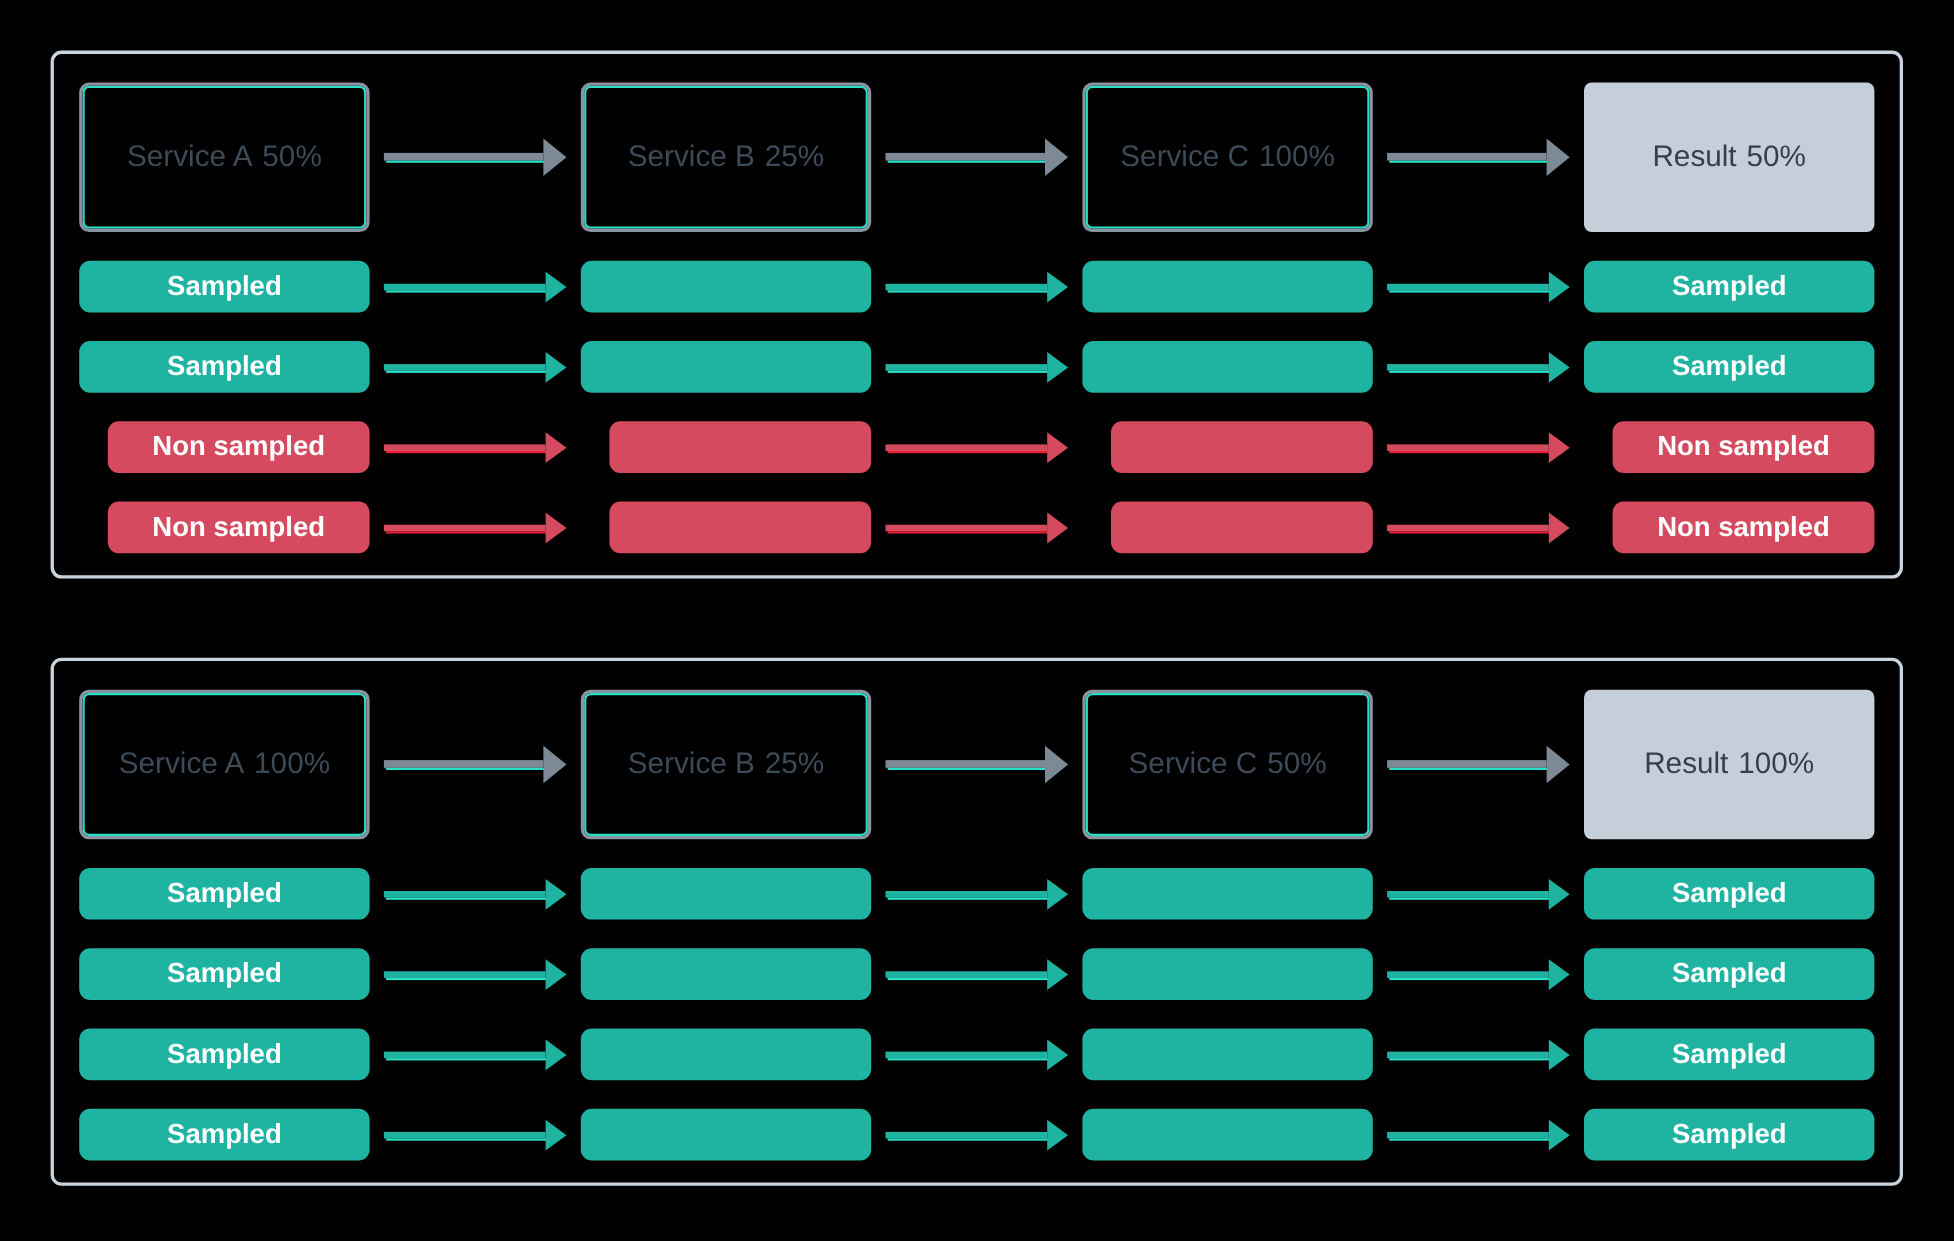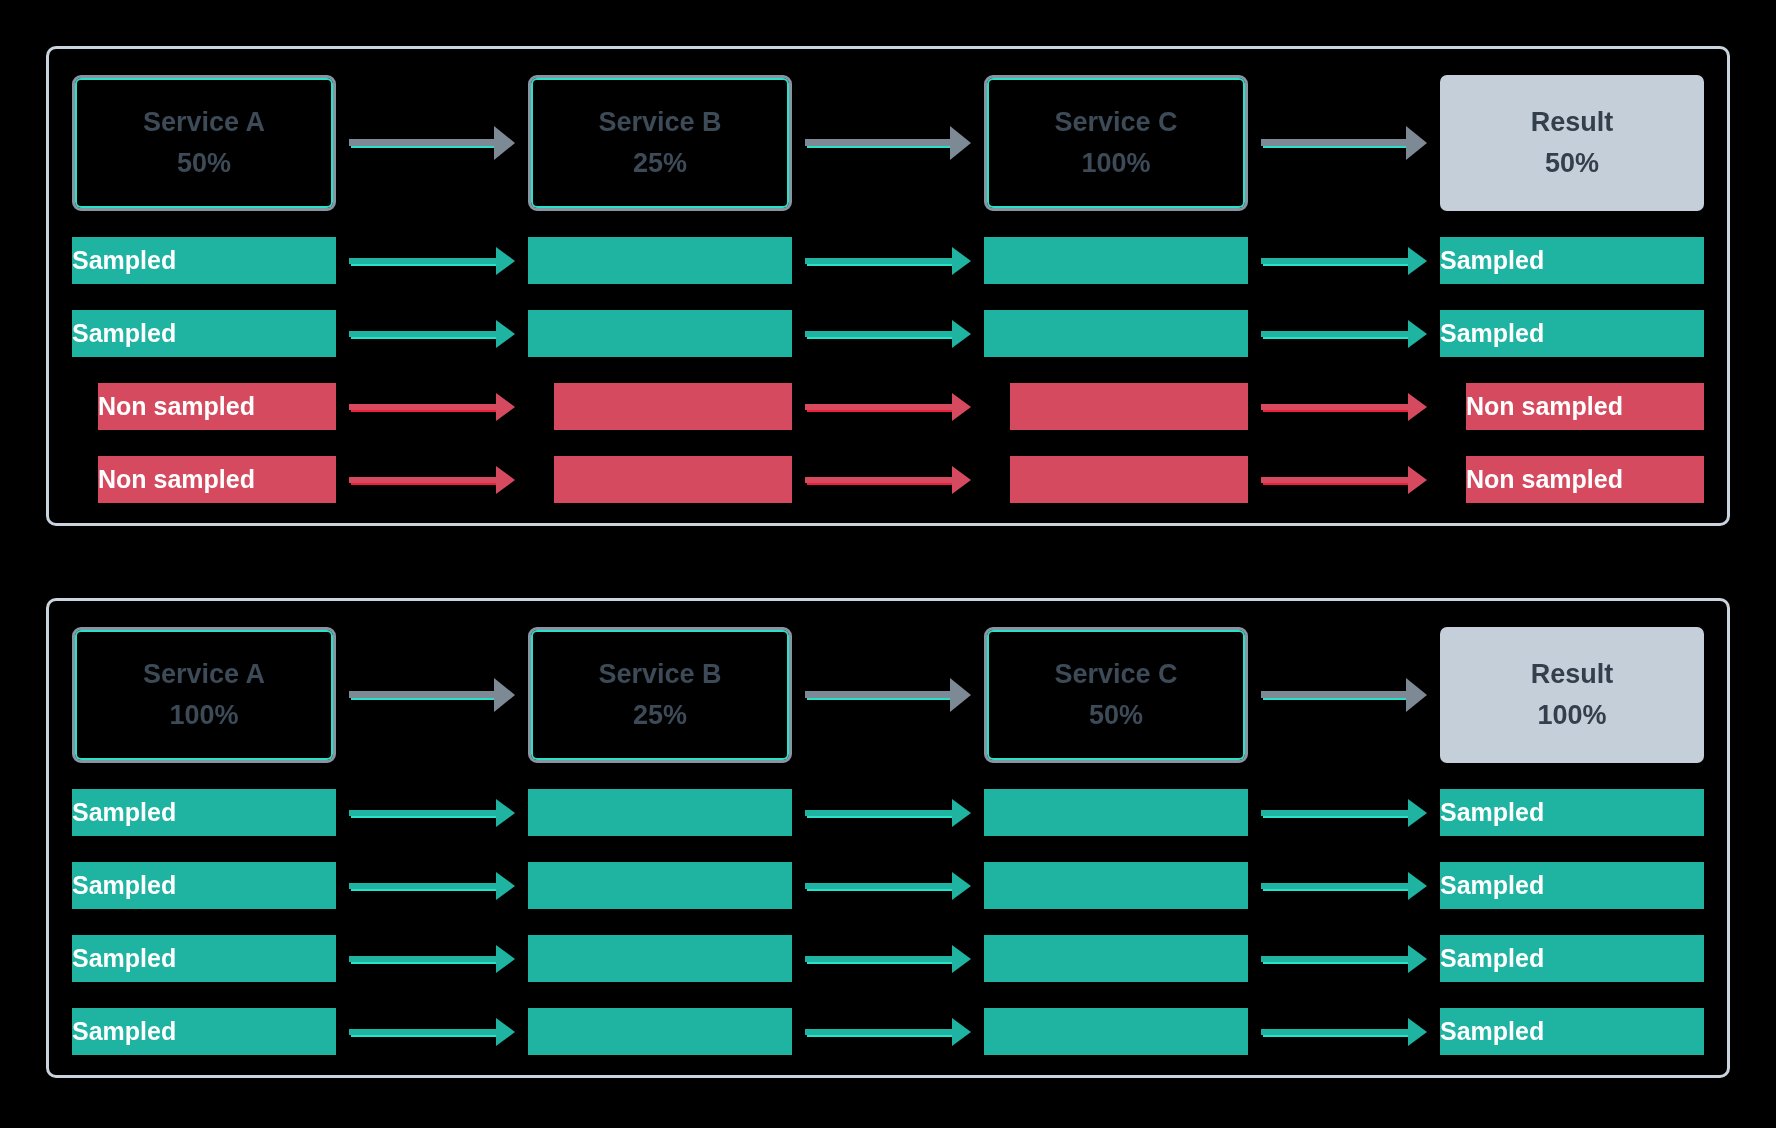--- a/index.html
+++ b/index.html
@@ -21,41 +21,41 @@
   .panel.bottom{margin-top:72px;}
   .grid{
     display:grid;
     grid-template-columns:264px 192px 264px 192px 264px 192px 264px;
     grid-template-rows:136px 47px 47px 47px 47px;
     row-gap:26px;
   }
   
   .hbox{
     box-sizing:border-box;
-    display:flex;flex-direction:column;align-items:center;justify-content:center;
+    display:flex;flex-direction:row;align-items:center;justify-content:center;
     gap:9px;
-    font-size:27px;font-weight:bold;line-height:1.15;
+    font-size:27px;font-weight:normal;line-height:1.15;
     text-align:center;
   }
   .hbox.service{
     border:3px solid var(--service-border,#8894a0);
     border-radius:9px;
     box-shadow:inset 0 0 0 2px var(--service-border-accent,#29e0c9);
     color:var(--service-text,#3d4a57);
     background:#000;
   }
   .hbox.result{
     background:var(--result-fill,#c5cfd9);
     border-radius:7px;
     color:var(--result-text,#333f4c);
   }
   
   .pill{
-    border-radius:0;
-    display:flex;align-items:center;
+    border-radius:10px;
+    display:flex;align-items:center;justify-content:center;
     color:var(--label-text,#fff);
     font-size:25px;font-weight:bold;
   }
   .pill.sampled{background:var(--sampled,#1fb3a2);}
   .pill.non-sampled{background:var(--non-sampled,#d54a5f);margin-left:26px;}
   
   .acell{display:flex;align-items:center;justify-content:center;}
   .arrow{position:relative;width:166px;height:36px;}
   .arrow .shaft{position:absolute;left:0;top:15px;height:6px;width:147px;}
   .arrow .glow{position:absolute;left:2px;top:21px;height:2px;width:150px;}

